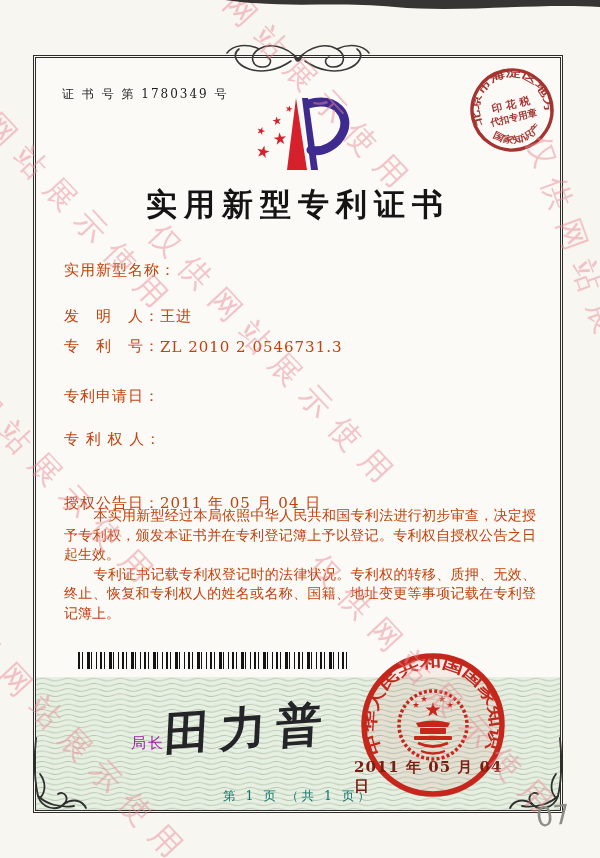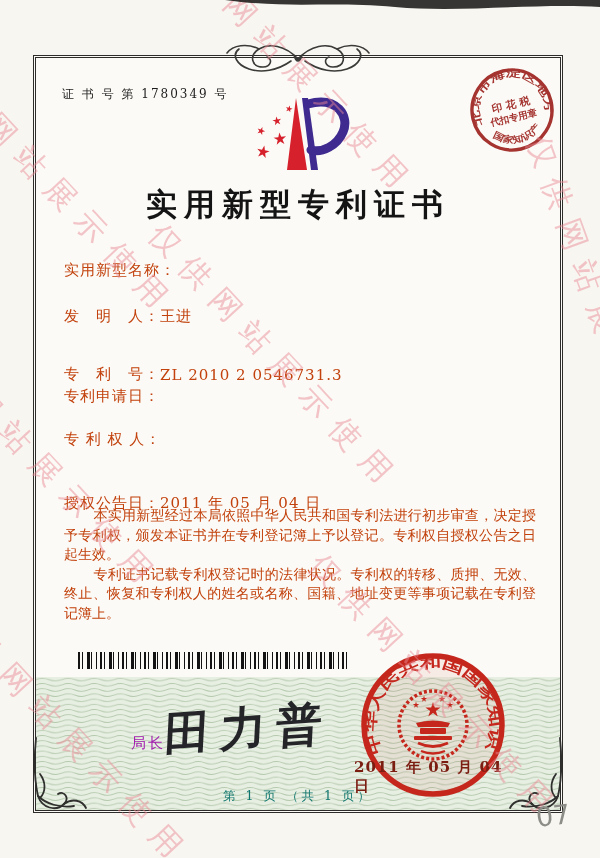--- a/index.html
+++ b/index.html
@@ -21,21 +21,21 @@
 
   .logo{position:absolute;left:50%;top:36px;transform:translateX(-50%);}
 
   .title{position:absolute;left:0;top:126px;width:100%;text-align:center;
          font-size:31px;font-weight:700;color:#141414;letter-spacing:7px;}
 
   .fields{position:absolute;left:28px;top:196px;right:20px;}
   .field-row{position:absolute;left:0;display:flex;font-size:15px;color:#c2410c;align-items:flex-end;}
   .field-label{white-space:pre;letter-spacing:1px;}
   .field-value{white-space:pre;letter-spacing:1px;}
-  .f1{top:7px}.f2{top:53px}.f3{top:111px}.f4{top:133px}.f5{top:176px}.f6{top:240px}
+  .f1{top:7px}.f2{top:53px}.f3{top:83px}.f4{top:133px}.f5{top:176px}.f6{top:240px}
 
   .paras{position:absolute;left:28px;right:24px;top:448px;font-size:14px;
          line-height:19.6px;color:#c2410c;text-align:justify;}
   .paras p{margin:0;text-indent:2.1em;}
 
   .barcode{position:absolute;left:42px;top:594px;width:273px;height:17px;z-index:3;
     background:repeating-linear-gradient(90deg,
       #131313 0 2px,#fbfaf6 2px 4px,#131313 4px 5px,#fbfaf6 5px 9px,
       #131313 9px 12px,#fbfaf6 12px 13px,#131313 13px 14px,#fbfaf6 14px 18px,
       #131313 18px 19px,#fbfaf6 19px 22px);}

